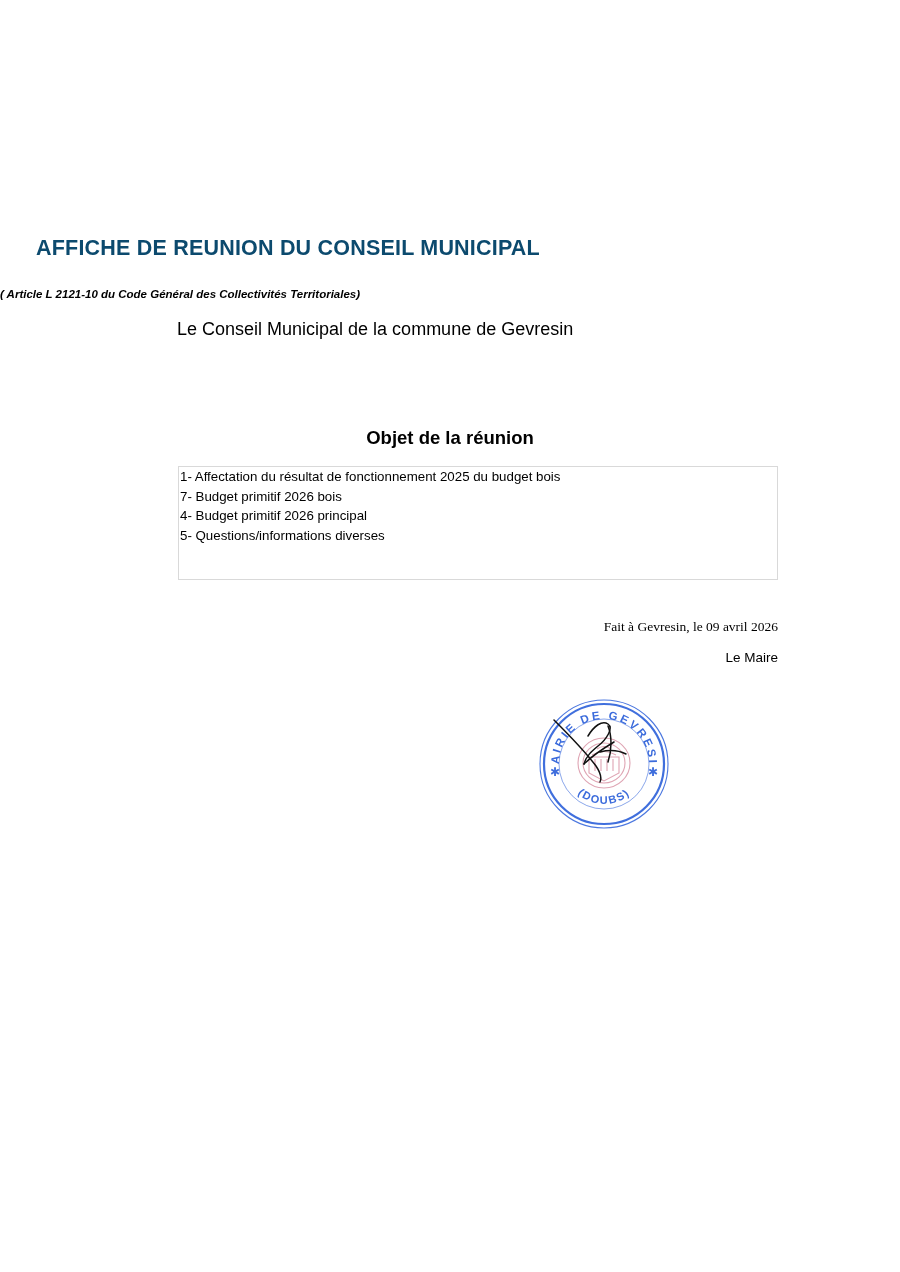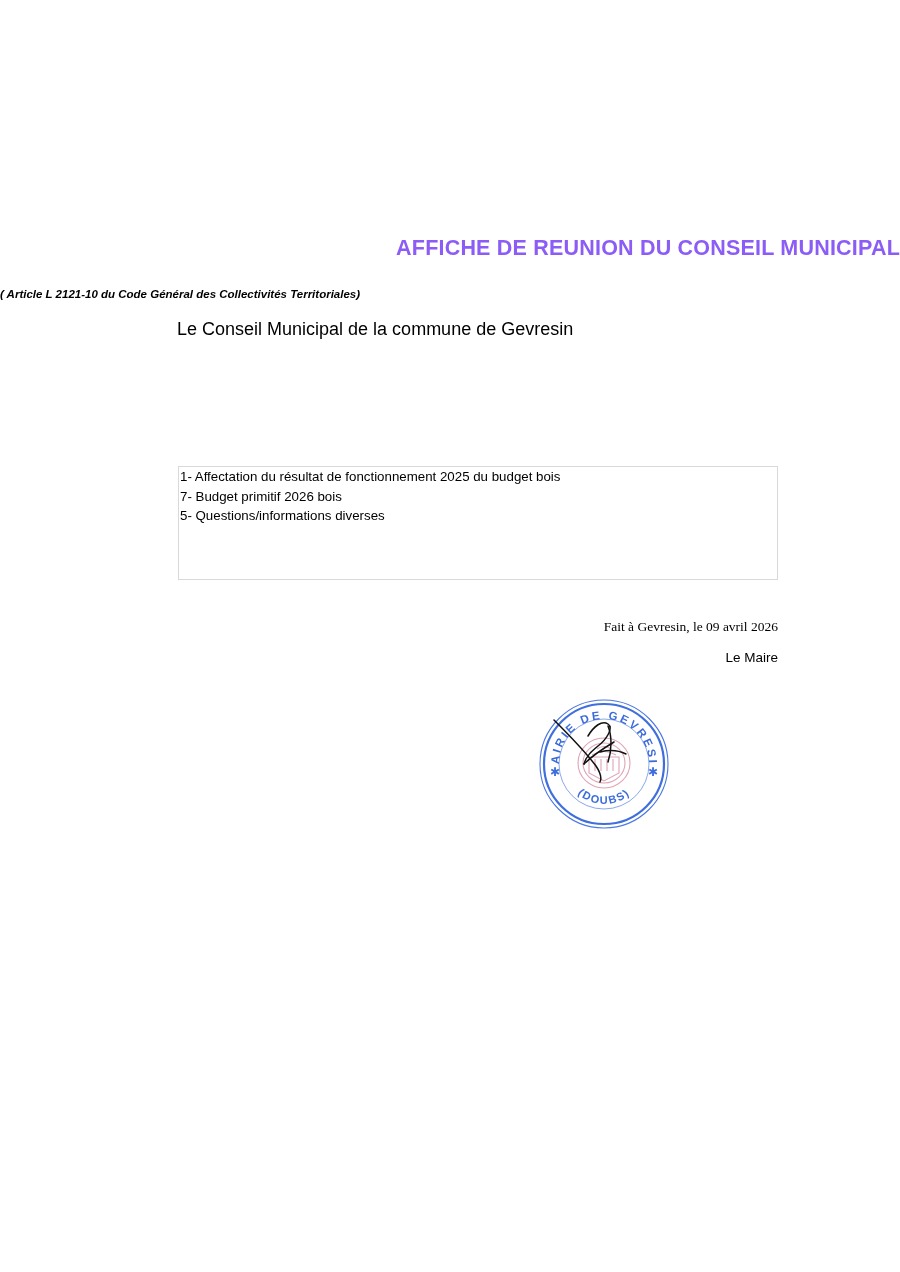--- a/index.html
+++ b/index.html
@@ -21,25 +21,25 @@
     inset: 0;
     background: #ffffff;
   }
 
   
   .doc-title {
     position: absolute;
     left: 0;
     right: 0;
     top: 236px;
-    text-align: right;
+    text-align: left;
     font-size: 21.5px;
     font-weight: bold;
     letter-spacing: 0.2px;
-    color: #8b5cf6;
+    color: #0c4a6e;
     margin-left: 36px;
   }
 
   .doc-subtitle {
     position: absolute;
     left: 0;
     right: 0;
     top: 288px;
     font-size: 11.5px;
     font-weight: bold;
@@ -150,26 +150,28 @@
 
 <div class="page">
 
   <div class="doc-title">AFFICHE DE REUNION DU CONSEIL MUNICIPAL</div>
 
   <div class="doc-subtitle">( Article L 2121-10 du Code Général des Collectivités Territoriales)</div>
 
   <div class="intro-line-1">Le Conseil Municipal de la commune de Gevresin</div>
 
 
+  <div class="section-heading">Objet de la réunion</div>
 
   <div class="agenda-box"></div>
 
   <ul class="agenda-list">
     <li class="agenda-item">1- Affectation du résultat de fonctionnement 2025 du budget bois</li>
     <li class="agenda-item">7- Budget primitif 2026 bois</li>
+    <li class="agenda-item">4- Budget primitif 2026 principal</li>
     <li class="agenda-item">5- Questions/informations diverses</li>
   </ul>
 
   <div class="place-date">Fait à Gevresin, le 09 avril 2026</div>
 
   <div class="signer">Le Maire</div>
 
   <div class="stamp">
     <svg viewBox="0 0 134 134" width="134" height="134" xmlns="http://www.w3.org/2000/svg">
       <defs>

